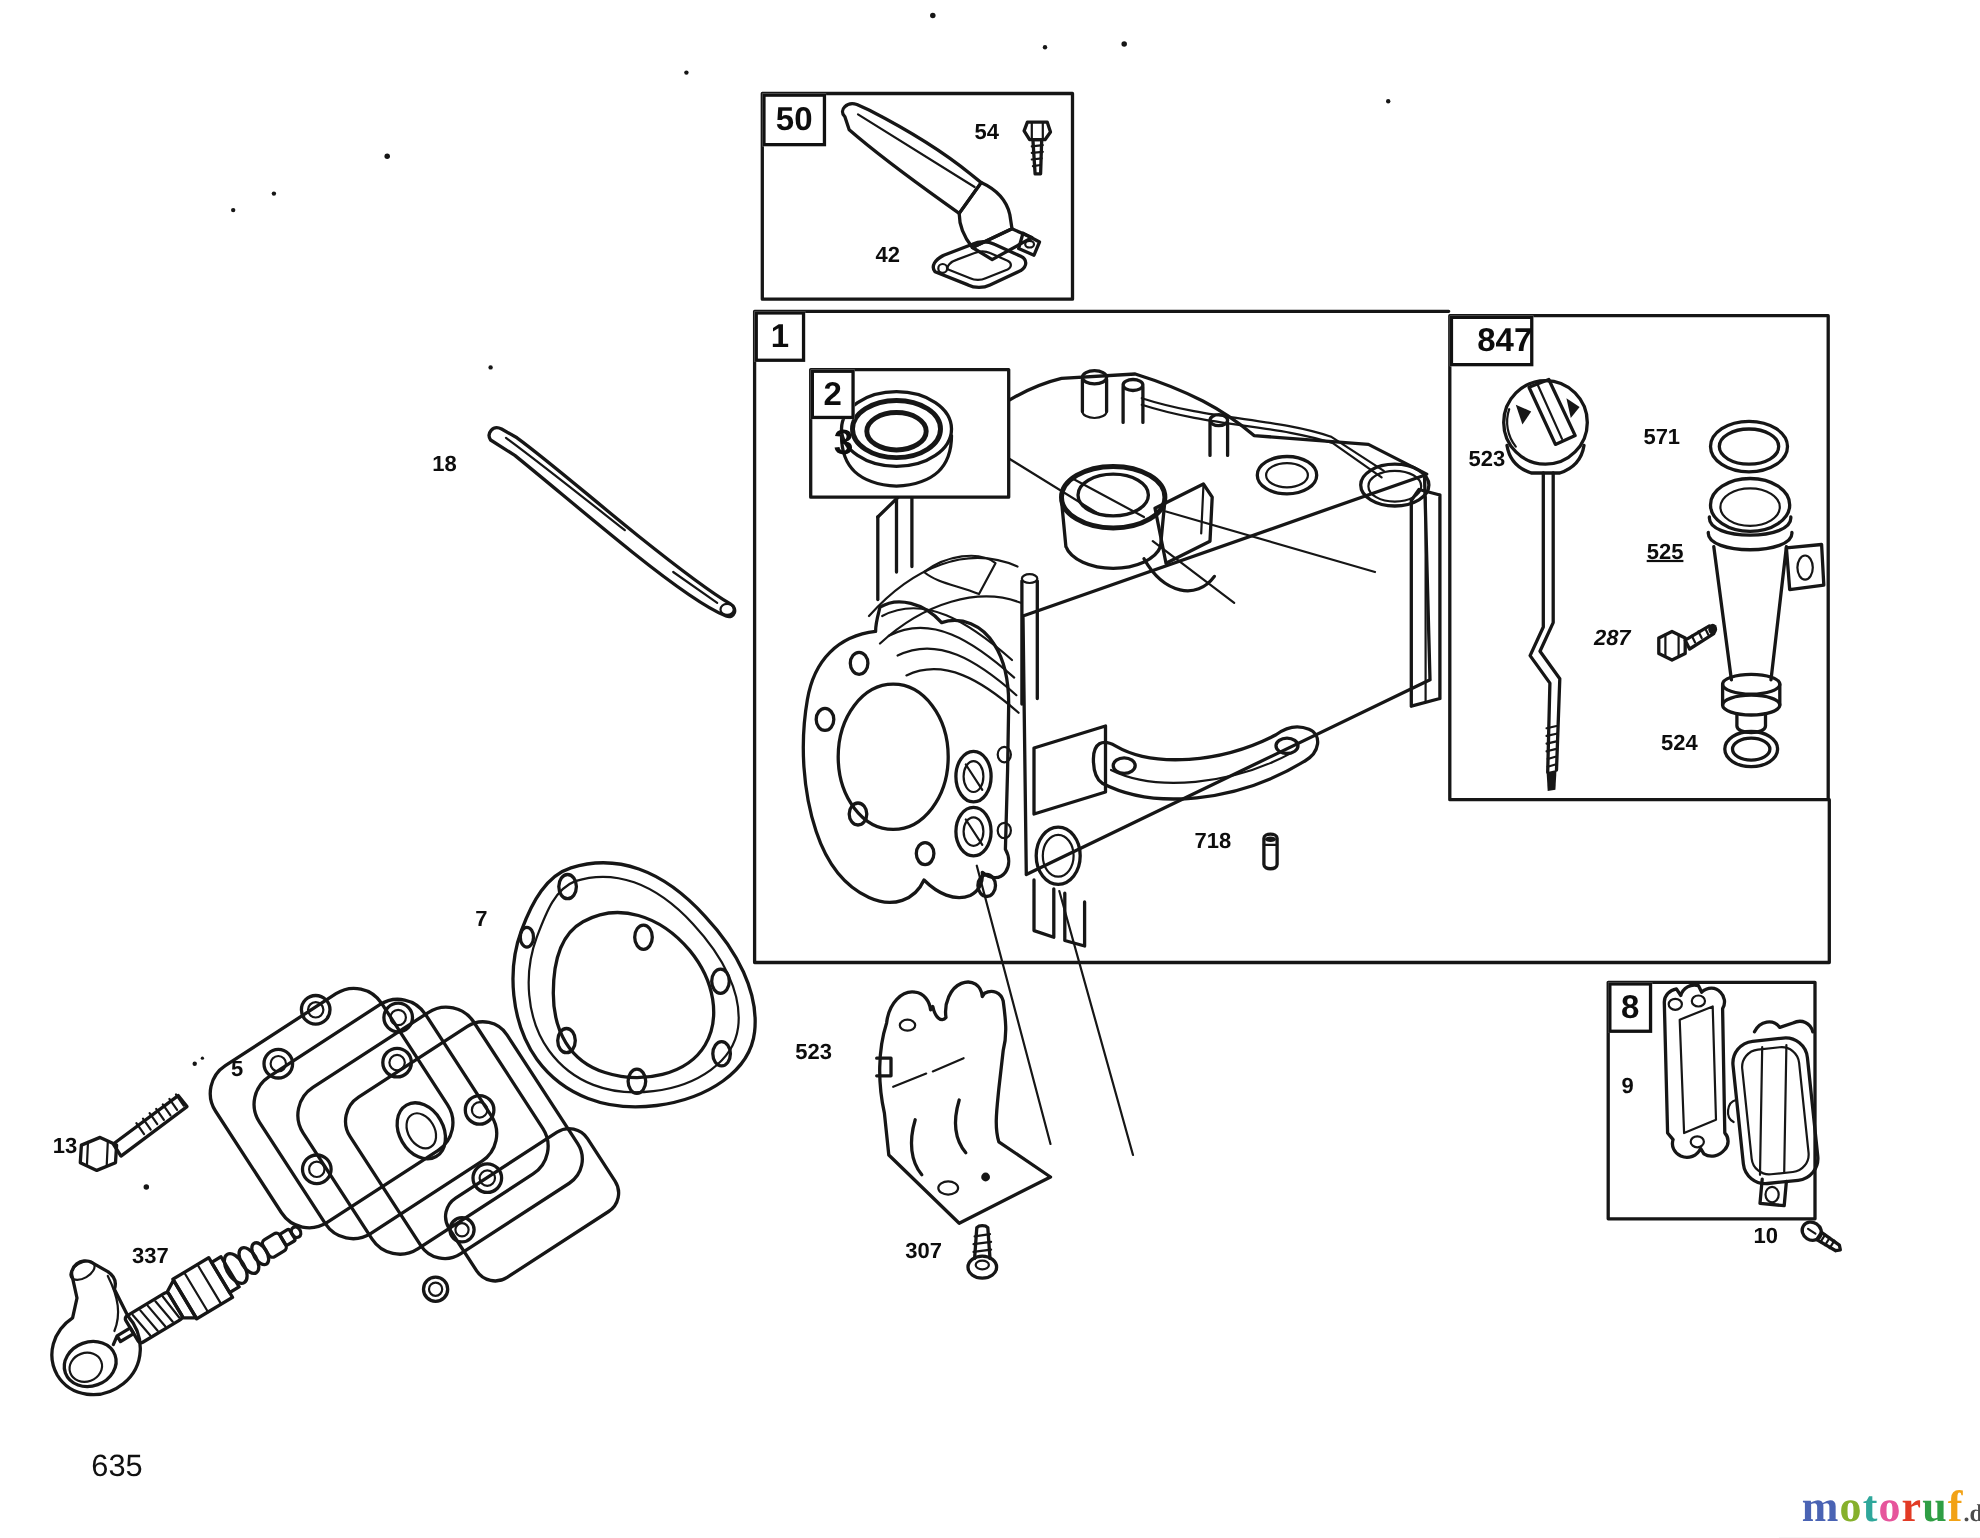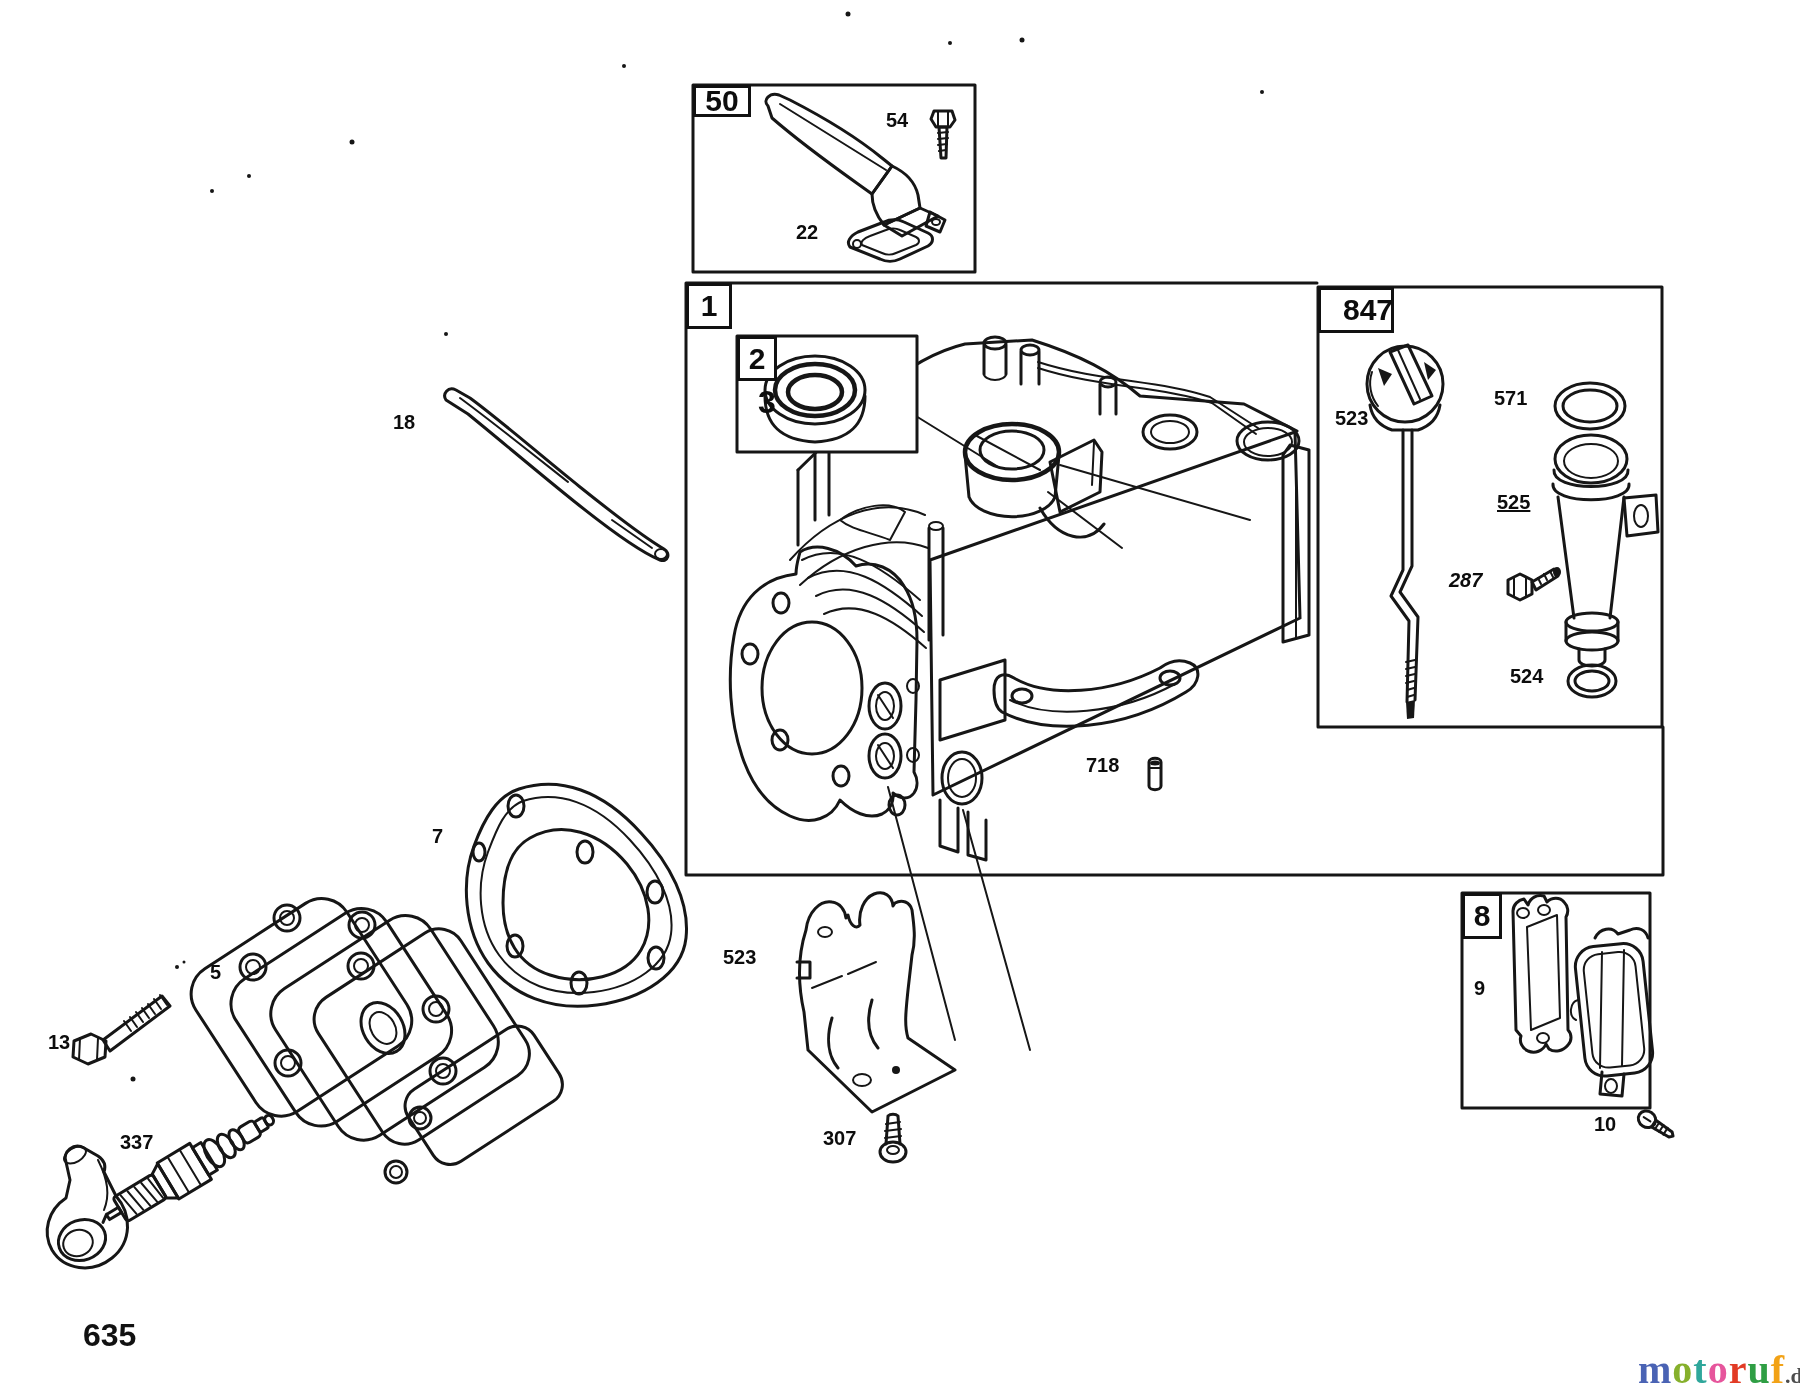--- a/index.html
+++ b/index.html
@@ -10,21 +10,21 @@
   .ln{stroke:#161616;fill:none;stroke-width:3;stroke-linecap:round;stroke-linejoin:round;}
   .thin{stroke-width:2;}
   .thick{stroke-width:4.5;}
   .fillw{fill:#ffffff;}
   .filld{fill:#161616;stroke:none;}
   .lbl{position:absolute;color:#0d0d0d;font-weight:700;font-size:20px;line-height:1;
        white-space:nowrap;}
   .lblbox{position:absolute;border:3px solid #111;background:#fff;display:flex;
           align-items:center;justify-content:center;color:#0d0d0d;font-weight:700;
           font-size:30px;box-sizing:border-box;}
-  .pagenum{position:absolute;left:83px;top:1317px;font-weight:700;font-size:32px;color:#111;}
+  .pagenum{position:absolute;left:83px;top:1317px;font-weight:400;font-size:28px;color:#111;}
   .logo{position:absolute;left:1638px;top:1346px;font-family:"Liberation Serif",serif;
         font-weight:600;font-size:40px;letter-spacing:1px;}
   .logo .suffix{font-size:22px;color:#4d4d4d;font-weight:600;letter-spacing:0;}
 </style>
 </head>
 <body>
 
 <div class="page">
 
 <svg class="art" width="1800" height="1398" viewBox="0 0 1800 1398">
@@ -326,38 +326,38 @@
     <path class="ln thin" d="M1578,1000 C1570,1002 1568,1016 1576,1020"></path>
   </g>
   <g transform="translate(1642,1116) rotate(33)">
     <ellipse class="ln" cx="6" cy="0" rx="9" ry="8"></ellipse>
     <path class="ln thin" d="M2,0 L10,0"></path>
     <path class="ln" d="M14,-4 L34,-3 L37,0 L34,3 L14,4 Z"></path>
     <path class="ln thin" d="M18,-4 L18,4 M23,-4 L23,4 M28,-4 L28,4"></path>
   </g>
 </svg>
 
-<div class="lblbox" style="left:693px;top:85px;width:58px;height:32px;">
+<div class="lblbox" style="left:693px;top:85px;width:58px;height:48px;">
       <span>50</span>
     </div>
 <div class="lblbox" style="left:686px;top:283px;width:46px;height:46px;">
       <span>1</span>
     </div>
 <div class="lblbox" style="left:737px;top:336px;width:40px;height:45px;">
       <span>2</span>
     </div>
 <div class="lblbox" style="left:1318px;top:287px;width:76px;height:46px;padding-left:24px;">
       <span>847</span>
     </div>
 <div class="lblbox" style="left:1462px;top:893px;width:40px;height:46px;">
       <span>8</span>
     </div>
 
 <div class="lbl" style="left:886px;top:110px;">54</div>
-<div class="lbl" style="left:796px;top:222px;">22</div>
+<div class="lbl" style="left:796px;top:222px;">42</div>
 <div class="lbl" style="left:758px;top:386px;font-size:32px;">3</div>
 <div class="lbl" style="left:393px;top:412px;">18</div>
 <div class="lbl" style="left:1335px;top:408px;">523</div>
 <div class="lbl" style="left:1494px;top:388px;">571</div>
 <div class="lbl" style="left:1497px;top:492px;text-decoration:underline;">525</div>
 <div class="lbl" style="left:1449px;top:570px;font-style:italic;">287</div>
 <div class="lbl" style="left:1510px;top:666px;">524</div>
 <div class="lbl" style="left:1086px;top:755px;">718</div>
 <div class="lbl" style="left:432px;top:826px;">7</div>
 <div class="lbl" style="left:210px;top:962px;">5</div>

